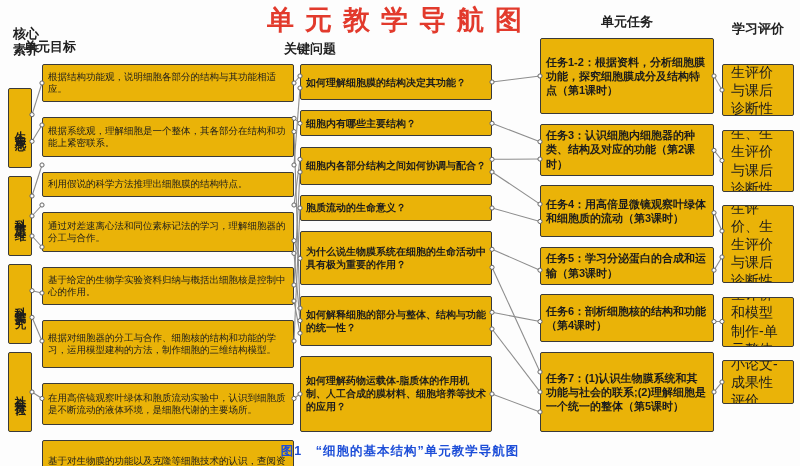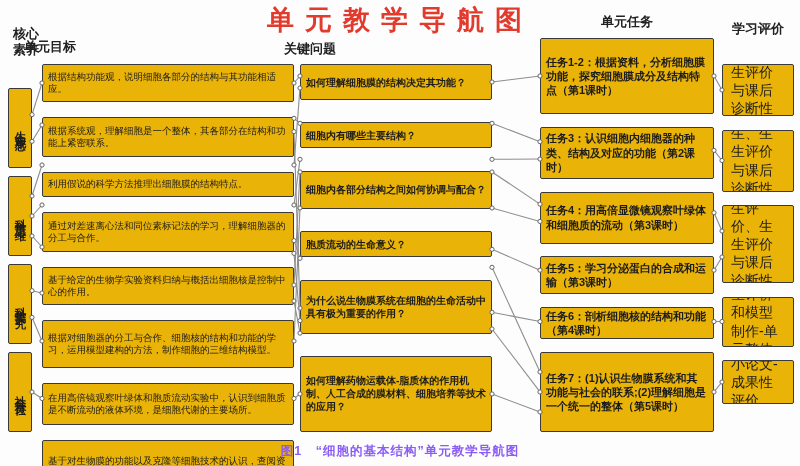--- a/index.html
+++ b/index.html
@@ -30,21 +30,21 @@
   .col-goals{left:42px;top:64px;width:252px;height:368px;gap:15px;}
   .goal{font-size:9.5px;line-height:1.28;}
   .col-questions{left:300px;top:64px;width:192px;height:368px;}
   .question{font-size:10px;line-height:1.3;font-weight:bold;}
   .col-tasks{left:540px;top:38px;width:174px;height:394px;}
   .task{font-size:11px;line-height:1.3;font-weight:bold;}
   .col-evals{left:722px;top:64px;width:72px;height:340px;}
   .eval{font-size:14px;line-height:1.3;font-weight:normal;padding:2px 8px;}
   .caption{
     position:absolute;left:0;width:800px;top:443px;text-align:center;
-    font-size:12.5px;font-weight:bold;color:#8b5cf6;letter-spacing:1px;
+    font-size:12.5px;font-weight:bold;color:#1d4ed8;letter-spacing:1px;
   }
   #edge-layer{position:absolute;left:0;top:0;pointer-events:none;}
   #edge-layer line{stroke:#8d8d8d;stroke-width:1.1;}
   #edge-layer circle{fill:#fdfdfd;stroke:#666;stroke-width:1;}
 </style>
 </head>
 <body>
 
 <div id="canvas">
 
@@ -73,29 +73,30 @@
     <div class="box goal" style="height:42px">在用高倍镜观察叶绿体和胞质流动实验中，认识到细胞质是不断流动的液体环境，是细胞代谢的主要场所。</div>
     <div class="box goal" style="height:67px">基于对生物膜的功能以及克隆等细胞技术的认识，查阅资料，尝试对当前细胞水平的生物技术、人工合成膜材料的应用等方面进行分析，整理成文。</div>
   </div>
 
   <div class="col col-questions">
     <div class="box question" style="height:36px">如何理解细胞膜的结构决定其功能？</div>
     <div class="box question" style="height:26px">细胞内有哪些主要结构？</div>
     <div class="box question" style="height:38px">细胞内各部分结构之间如何协调与配合？</div>
     <div class="box question" style="height:26px">胞质流动的生命意义？</div>
     <div class="box question" style="height:54px">为什么说生物膜系统在细胞的生命活动中具有极为重要的作用？</div>
+    <div class="box question" style="height:50px">如何解释细胞的部分与整体、结构与功能的统一性？</div>
     <div class="box question" style="height:76px">如何理解药物运载体-脂质体的作用机制、人工合成的膜材料、细胞培养等技术的应用？</div>
   </div>
 
   <div class="col col-tasks">
     <div class="box task" style="height:76px">任务1-2：根据资料，分析细胞膜功能，探究细胞膜成分及结构特点（第1课时）</div>
     <div class="box task" style="height:52px">任务3：认识细胞内细胞器的种类、结构及对应的功能（第2课时）</div>
     <div class="box task" style="height:52px">任务4：用高倍显微镜观察叶绿体和细胞质的流动（第3课时）</div>
     <div class="box task" style="height:38px">任务5：学习分泌蛋白的合成和运输（第3课时）</div>
-    <div class="box task" style="height:32px">任务6：剖析细胞核的结构和功能（第4课时）</div>
+    <div class="box task" style="height:48px">任务6：剖析细胞核的结构和功能（第4课时）</div>
     <div class="box task" style="height:80px">任务7：(1)认识生物膜系统和其功能与社会的联系;(2)理解细胞是一个统一的整体（第5课时）</div>
   </div>
 
   <div class="col col-evals">
     <div class="box eval" style="height:52px">课堂师生评价与课后诊断性评价</div>
     <div class="box eval" style="height:62px">课堂师生、生生评价与课后诊断性评价</div>
     <div class="box eval" style="height:78px">课堂师生评价、生生评价与课后诊断性评价</div>
     <div class="box eval" style="height:50px">课堂师生评价和模型制作-单元整体评价</div>
     <div class="box eval" style="height:44px">小论文-成果性评价</div>
   </div>

